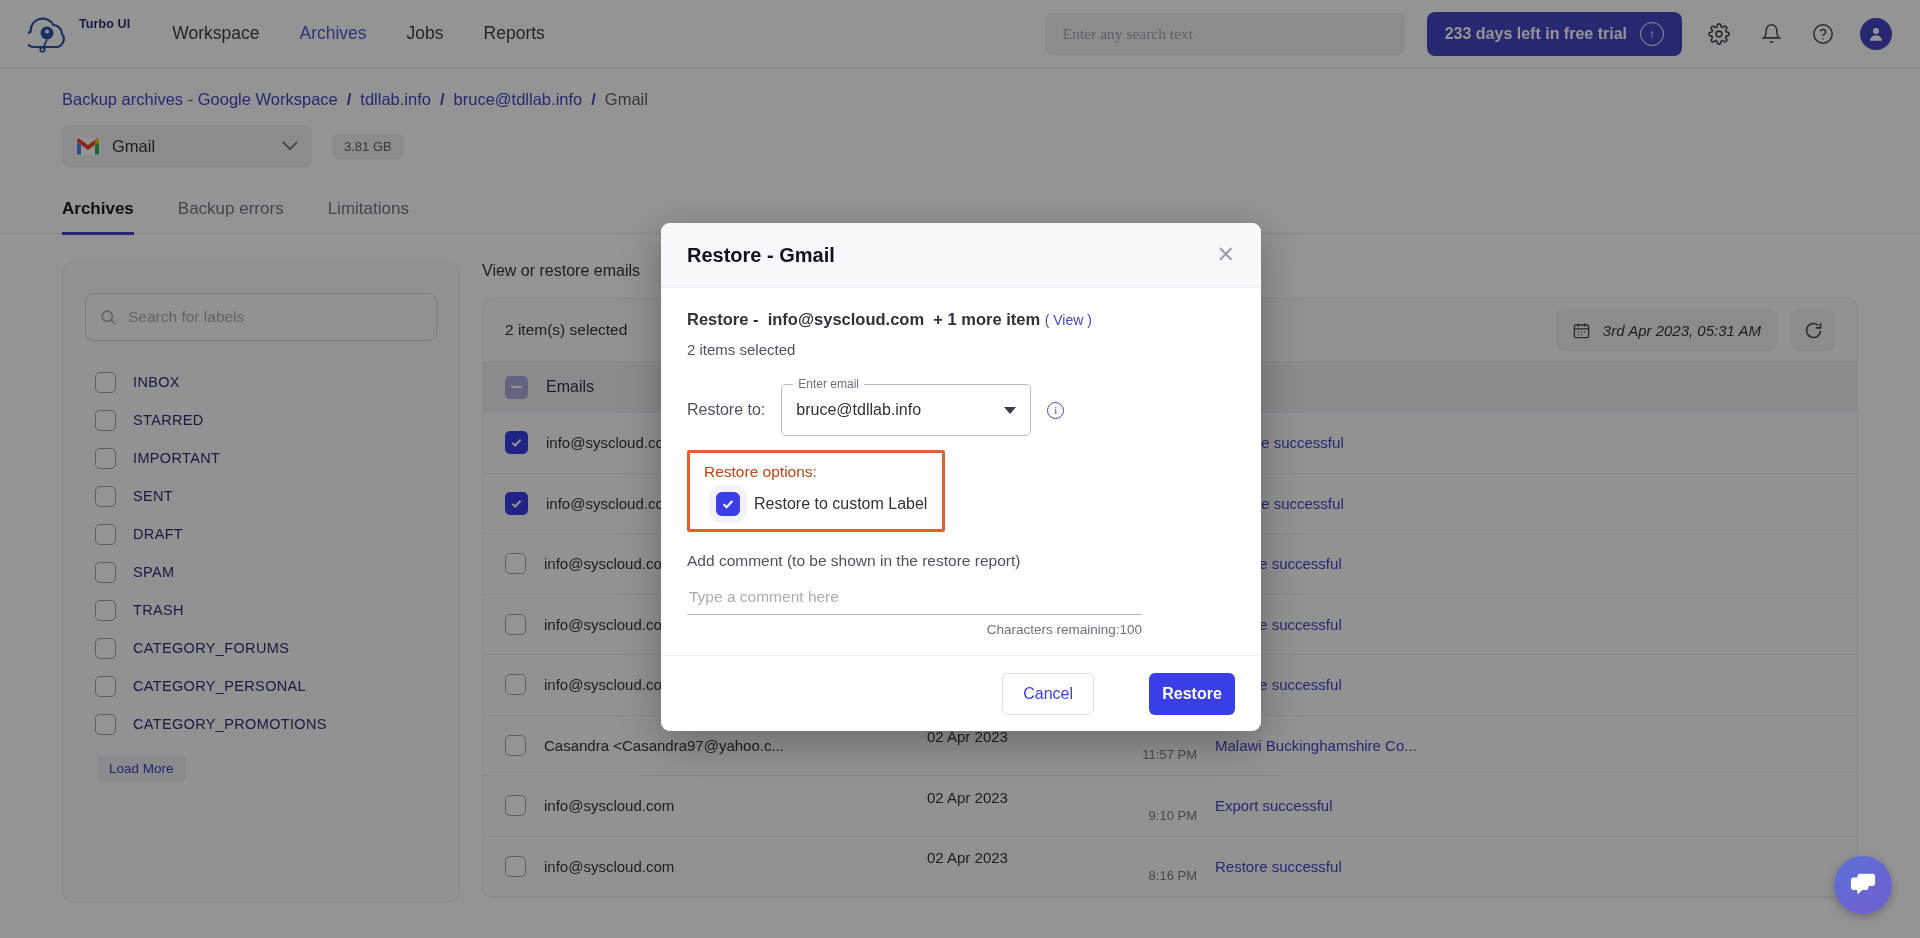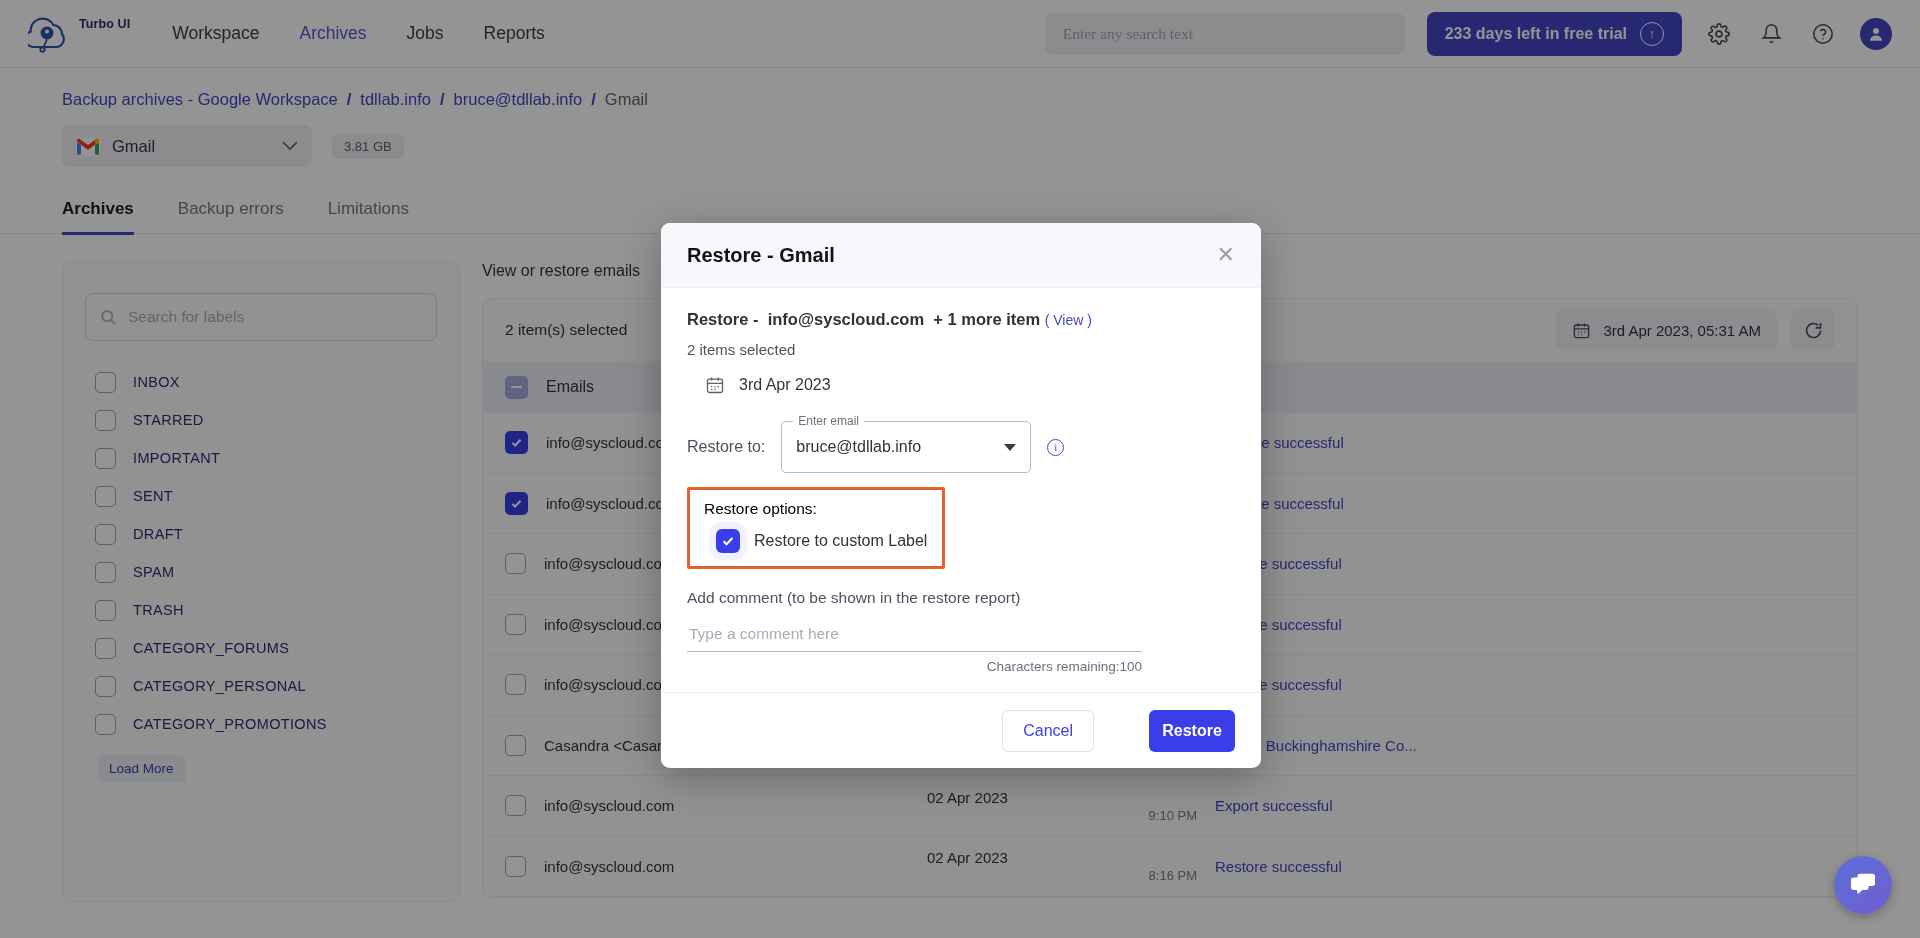--- a/index.html
+++ b/index.html
@@ -129,21 +129,21 @@
   }
   .emails-toolbar {
     height: 62px; display: flex; align-items: center; padding: 0 22px;
   }
   .sel-count { font-size: 15.5px; color: #33353f; }
   .toolbar-right { margin-left: auto; display: flex; align-items: center; gap: 14px; }
   .date-pill {
     background: #f1f2f7; border-radius: 7px; height: 42px; display: flex;
     align-items: center; gap: 12px; padding: 0 16px; cursor: pointer;
   }
-  .date-pill .t { font-size: 15px; color: #33353f; }
+  .date-pill .t { font-size: 15px; color: #33353f; font-style: italic; }
   .refresh-btn {
     width: 44px; height: 42px; background: #f1f2f7; border-radius: 7px;
     display: flex; align-items: center; justify-content: center; cursor: pointer;
   }
 
   .tbl-head {
     height: 52px; background: #eef0f6; display: flex; align-items: center;
     padding: 0 22px; gap: 18px;
   }
   .cb-indet {
@@ -219,21 +219,21 @@
   .info-i {
     width: 17px; height: 17px; border-radius: 50%; border: 1.4px solid #4347c4;
     color: #4347c4; font-size: 11px; display: flex; align-items: center;
     justify-content: center; cursor: pointer; font-family: "Liberation Serif", serif;
   }
 
   .opts-box {
     margin-top: 14px; border: 3px solid #e2622f; border-radius: 2px;
     padding: 10px 14px 13px 14px; width: 258px;
   }
-  .opts-label { font-size: 15.5px; color: #000000; }
+  .opts-label { font-size: 15.5px; color: #c2410c; }
   .opt-row { display: flex; align-items: center; gap: 14px; margin-top: 11px; padding-left: 12px; }
   .cb-blue {
     width: 24px; height: 24px; border-radius: 6px; background: #3a3ee8;
     display: flex; align-items: center; justify-content: center;
     box-shadow: 0 0 0 7px rgba(80,84,230,.08); cursor: pointer; flex: none;
   }
   .opt-row .t { font-size: 16px; color: #2f313c; }
 
   .comment-label { font-size: 15.5px; color: #4f5160; margin-top: 20px; }
   .comment-input {
@@ -558,32 +558,20 @@
     <div class="modal-body">
       <div class="m-line1">
         <span>Restore -</span>
         &nbsp;<span>info@syscloud.com</span>
         &nbsp;<span>+ 1 more item</span>
         <span class="view">( View )</span>
       </div>
 
       <div class="m-line2">2 items selected</div>
 
-      <div class="m-date">
-        <svg width="20" height="20" viewBox="0 0 24 24" fill="none" stroke="#5f616e" stroke-width="1.6">
-          <rect x="3" y="5" width="18" height="16" rx="2"></rect>
-          <path d="M3 10h18M8 3v4M16 3v4"></path>
-          <circle cx="8" cy="14" r=".9" fill="#5f616e" stroke="none"></circle>
-          <circle cx="12" cy="14" r=".9" fill="#5f616e" stroke="none"></circle>
-          <circle cx="16" cy="14" r=".9" fill="#5f616e" stroke="none"></circle>
-          <circle cx="8" cy="17.5" r=".9" fill="#5f616e" stroke="none"></circle>
-          <circle cx="12" cy="17.5" r=".9" fill="#5f616e" stroke="none"></circle>
-        </svg>
-        <span class="t">3rd Apr 2023</span>
-      </div>
 
       <div class="restore-to">
         <div class="lbl">Restore to:</div>
         <div class="fieldset">
           <div class="legend">Enter email</div>
           <div class="val">bruce@tdllab.info</div>
           <div class="caret"></div>
         </div>
         <div class="info-i">i</div>
       </div>

